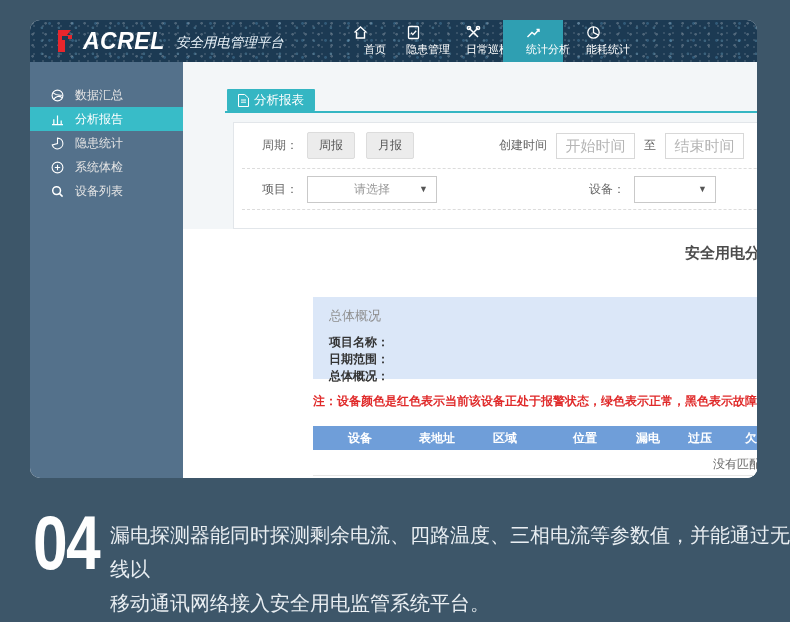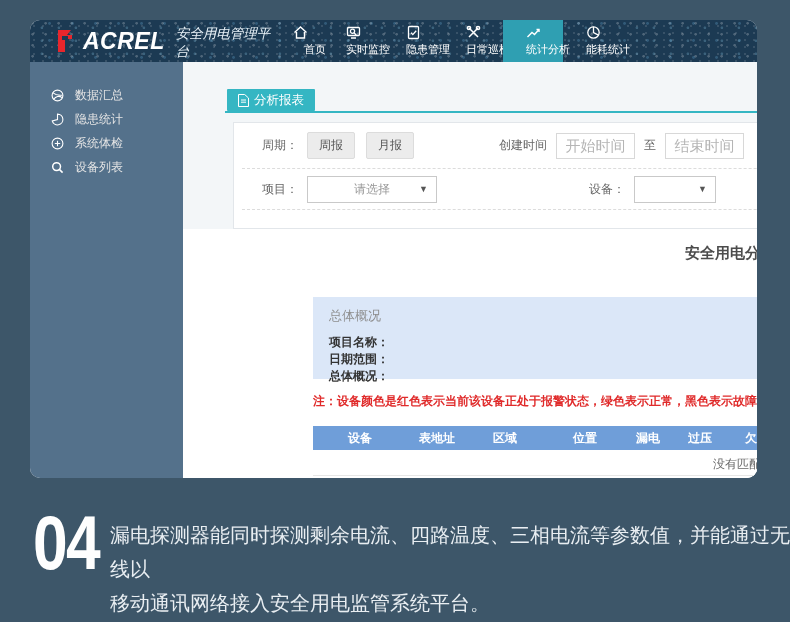--- a/index.html
+++ b/index.html
@@ -94,28 +94,20 @@
 
       <nav class="topnav">
         <div class="navitem w-sm">
           <svg class="nicon" viewBox="0 0 15 15" fill="none" stroke="#fff" stroke-width="1.4">
               <path d="M1.5 7.5 7.5 2l6 5.5M3.5 7v6h8V7"></path>
             </svg>
           <span class="nlabel">首页</span>
         </div>
         <div class="navitem">
           <svg class="nicon" viewBox="0 0 15 15" fill="none" stroke="#fff" stroke-width="1.3">
-              <rect x="1.5" y="2.5" width="12" height="8" rx="1"></rect>
-              <circle cx="6.5" cy="6.3" r="2.1"></circle>
-              <path d="M8.2 8l2 2M5 13h5"></path>
-            </svg>
-          <span class="nlabel">实时监控</span>
-        </div>
-        <div class="navitem">
-          <svg class="nicon" viewBox="0 0 15 15" fill="none" stroke="#fff" stroke-width="1.3">
               <rect x="2.5" y="1.5" width="10" height="12" rx="1"></rect>
               <path d="M5 7.8l1.8 1.8 3.4-3.8"></path>
             </svg>
           <span class="nlabel">隐患管理</span>
         </div>
         <div class="navitem">
           <svg class="nicon" viewBox="0 0 15 15" fill="none" stroke="#fff" stroke-width="1.5">
               <path d="M3 3l9 9M12 3L3 12"></path>
               <circle cx="3" cy="3" r="1.6"></circle>
               <circle cx="12" cy="3" r="1.6"></circle>
@@ -140,20 +132,26 @@
     </div>
 
     <div class="bodyrow">
       <aside class="sidebar">
         <div class="sideitem">
           <svg class="sicon" viewBox="0 0 13 13" fill="none" stroke="#fff" stroke-width="1.1">
               <circle cx="6.5" cy="6.5" r="5.4"></circle>
               <path d="M1.6 3.6c3 2.4 6.4 3 9.8 2.6M2.6 10.3C4.8 7.5 8 6.2 11 8.6"></path>
             </svg>
           <span>数据汇总</span>
+        </div>
+        <div class="sideitem active">
+          <svg class="sicon" viewBox="0 0 13 13" fill="none" stroke="#fff" stroke-width="1.2">
+              <path d="M2.8 11V6.2M6.5 11V2.5M10.2 11V7.6M1 11.7h11"></path>
+            </svg>
+          <span>分析报告</span>
         </div>
         <div class="sideitem">
           <svg class="sicon" viewBox="0 0 13 13" fill="none" stroke="#fff" stroke-width="1.1">
               <path d="M6.5 1.1a5.4 5.4 0 1 1-5.2 6.9L6.5 6.5z"></path>
             </svg>
           <span>隐患统计</span>
         </div>
         <div class="sideitem">
           <svg class="sicon" viewBox="0 0 13 13" fill="none" stroke="#fff" stroke-width="1.1">
               <circle cx="6.5" cy="6.5" r="5.4"></circle>

